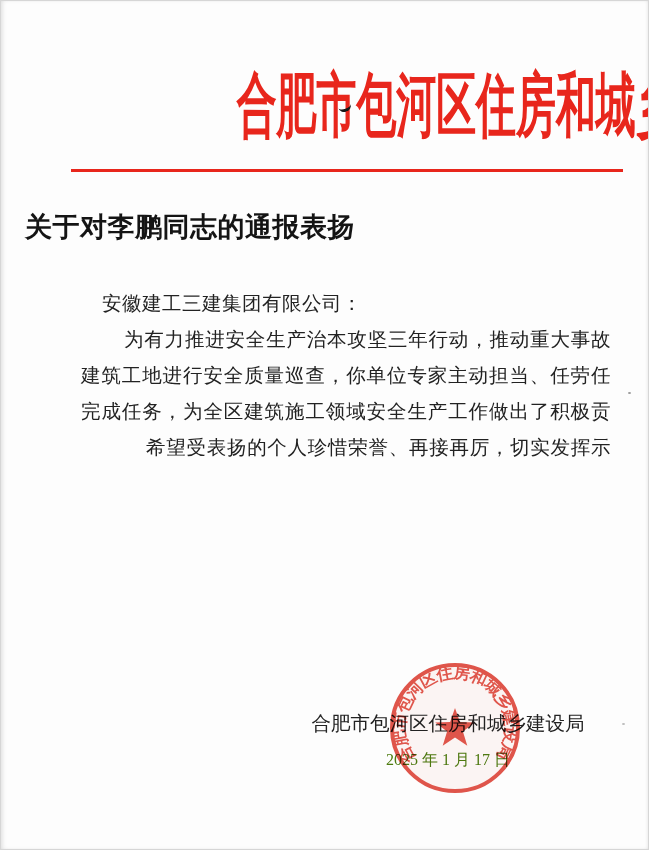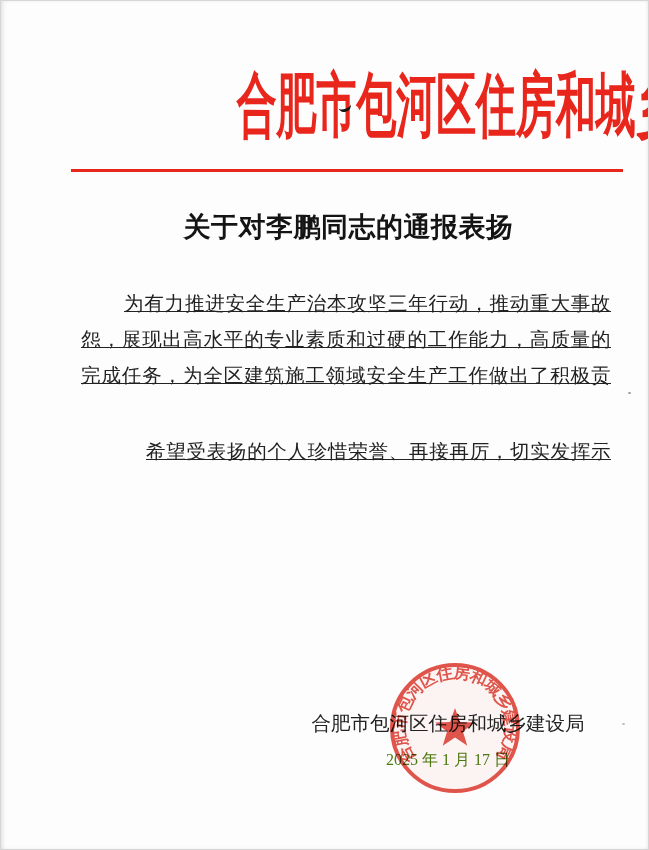--- a/index.html
+++ b/index.html
@@ -24,21 +24,21 @@
     transform:translateX(25px) scaleX(0.57);
     transform-origin:center center;
     letter-spacing:0;
   }
   .red-rule{
     position:absolute;top:168px;left:70px;width:552px;height:3px;
     background:#e8261c;
   }
   .doc-title{
     position:absolute;top:209px;left:0;right:0;
-    text-align:center;line-height:34px;white-space:nowrap;
+    text-align:left;line-height:34px;white-space:nowrap;
   }
   .doc-title .title-inner{
     display:inline-block;
     font-size:27px;font-weight:bold;color:#141414;
     transform:translateX(24px);
     letter-spacing:0.5px;
   }
   
   .body-block{
     position:absolute;top:285px;left:80px;width:530px;
@@ -46,26 +46,25 @@
   }
   .t-line{
     height:36px;line-height:36px;
     white-space:nowrap;
     letter-spacing:0.5px;
   }
   .just{
     white-space:normal;
     text-align:justify;
     text-align-last:justify;
-    text-decoration:underline;
     -moz-text-align-last:justify;
   }
   .addr{padding-left:21px;}
   .ind2{padding-left:43px;}
-  .ind3{padding-left:65px;margin-top:40px;}
+  .ind3{padding-left:65px;}
   
   .sig-org{
     position:absolute;top:711px;left:447px;transform:translateX(-50%);
     font-size:19.5px;color:#222;white-space:nowrap;line-height:24px;z-index:2;
   }
   .sig-date{
     position:absolute;top:747px;left:447px;transform:translateX(-50%);
     font-size:16px;color:#4d7c0f;white-space:nowrap;line-height:24px;z-index:2;
   }
   
@@ -103,23 +102,24 @@
 
   <div class="smudge"></div>
 
   <div class="red-rule"></div>
 
   <div class="doc-title">
     <span class="title-inner">关于对李鹏同志的通报表扬</span>
   </div>
 
   <div class="body-block">
+    <div class="t-line addr">安徽建工三建集团有限公司：</div>
 
     <div class="t-line just ind2">为有力推进安全生产治本攻坚三年行动，推动重大事故</div>
-    <div class="t-line just">怨，展现出高水平的专业素质和过硬的工作能力，高质量的</div>
+    <div class="t-line just">建筑工地进行安全质量巡查，你单位专家主动担当、任劳任</div>
     <div class="t-line just">完成任务，为全区建筑施工领域安全生产工作做出了积极贡</div>
 
     <div class="t-line just ind3">希望受表扬的个人珍惜荣誉、再接再厉，切实发挥示</div>
   </div>
 
   <div class="sig-org">合肥市包河区住房和城乡建设局</div>
   <div class="sig-date">2025 年 1 月 17 日</div>
 
   <svg class="seal" viewBox="0 0 140 140">
     <circle cx="70" cy="70" r="63" fill="rgba(225,62,48,0.05)" stroke="#dc382b" stroke-width="4"></circle>

